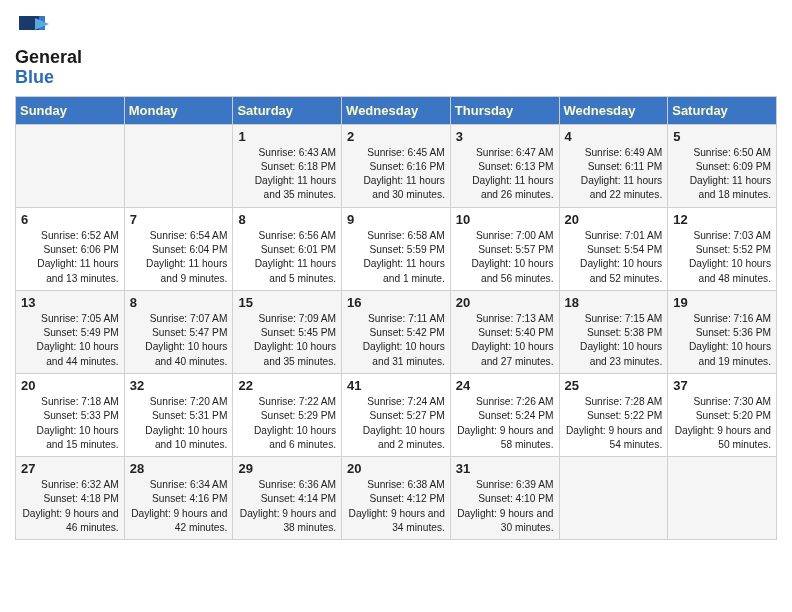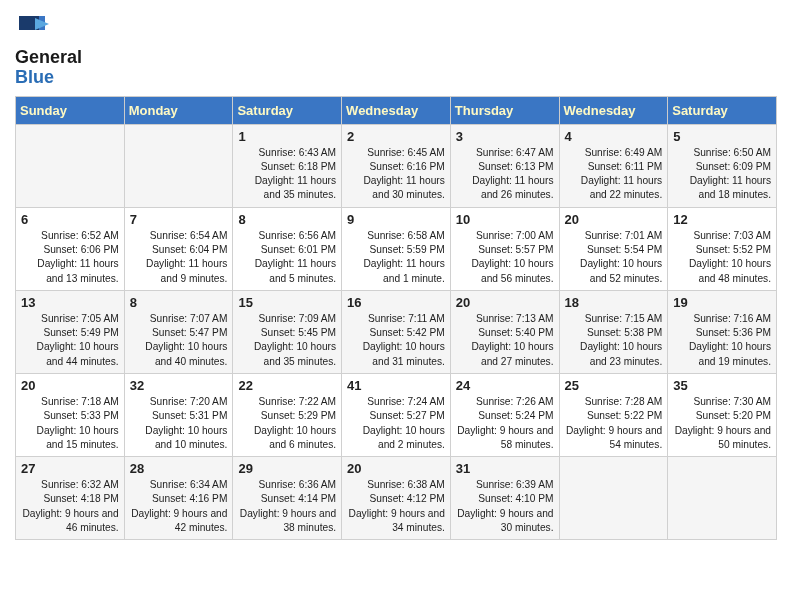--- a/index.html
+++ b/index.html
@@ -213,21 +213,21 @@
         </td>
         <td>
           <span class="day-number">24</span>
           <div class="cell-content">Sunrise: 7:26 AM<br>Sunset: 5:24 PM<br>Daylight: 9 hours and 58 minutes.</div>
         </td>
         <td>
           <span class="day-number">25</span>
           <div class="cell-content">Sunrise: 7:28 AM<br>Sunset: 5:22 PM<br>Daylight: 9 hours and 54 minutes.</div>
         </td>
         <td>
-          <span class="day-number">35</span>
+          <span class="day-number">37</span>
           <div class="cell-content">Sunrise: 7:30 AM<br>Sunset: 5:20 PM<br>Daylight: 9 hours and 50 minutes.</div>
         </td>
       </tr>
       <tr>
         <td>
           <span class="day-number">27</span>
           <div class="cell-content">Sunrise: 6:32 AM<br>Sunset: 4:18 PM<br>Daylight: 9 hours and 46 minutes.</div>
         </td>
         <td>
           <span class="day-number">28</span>

